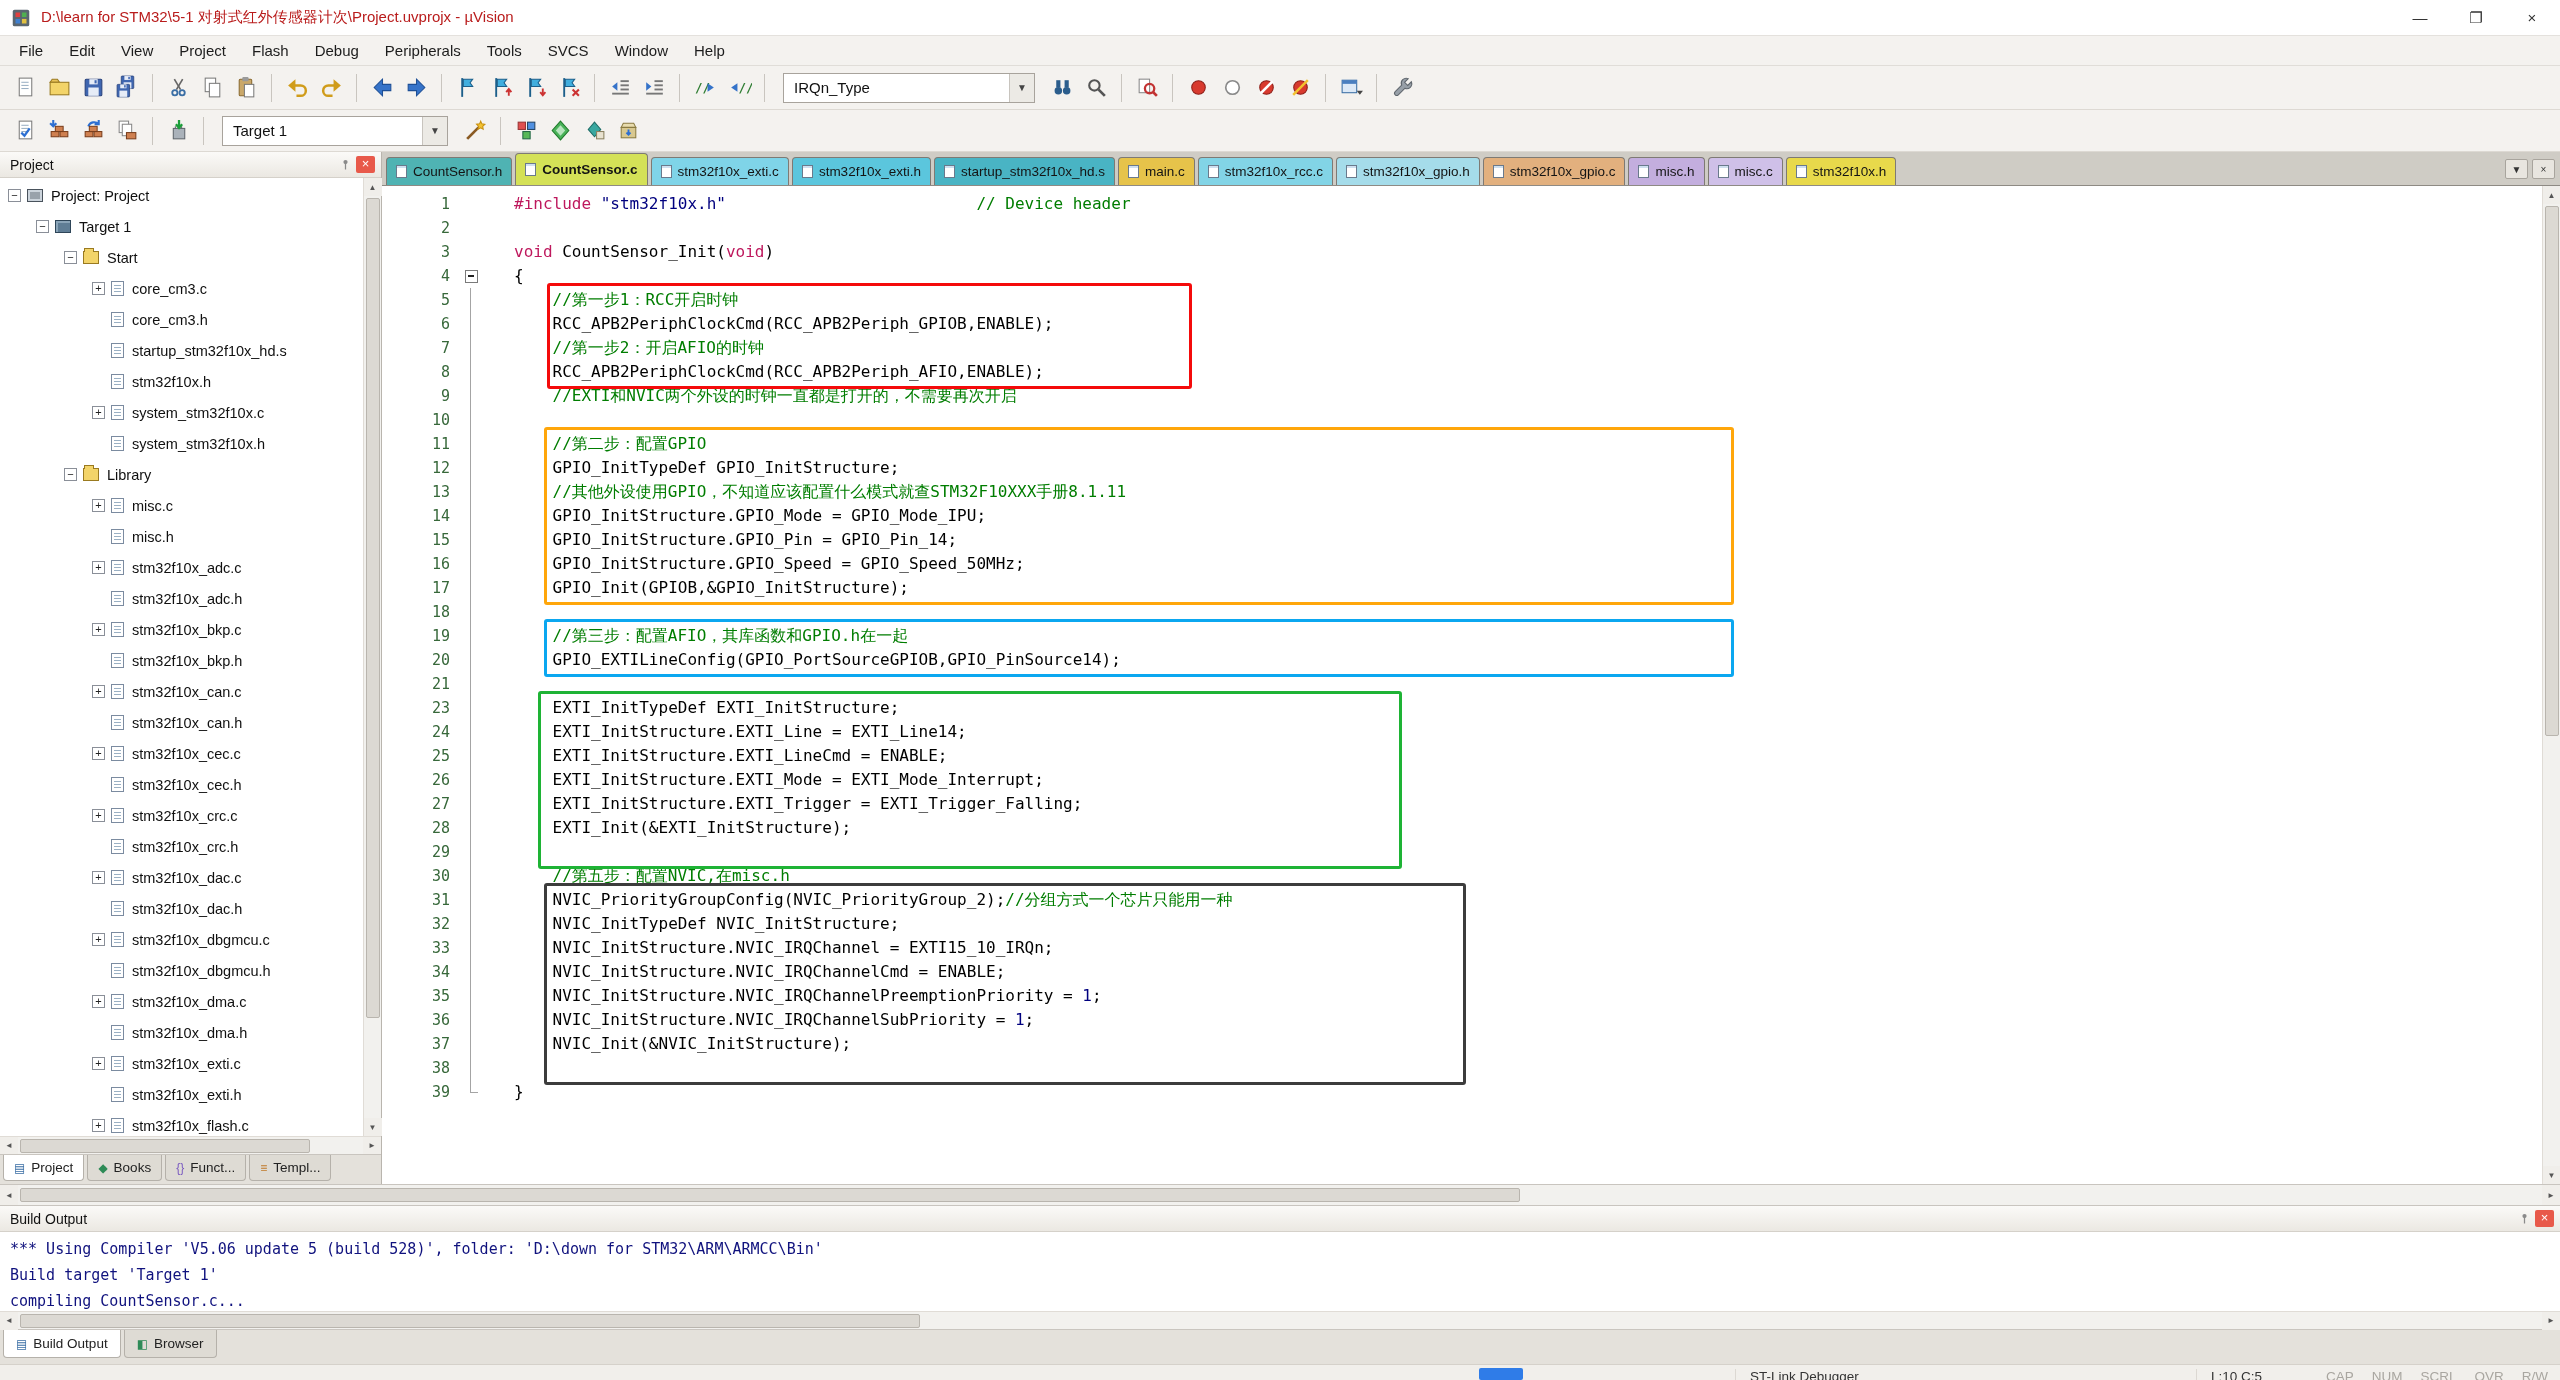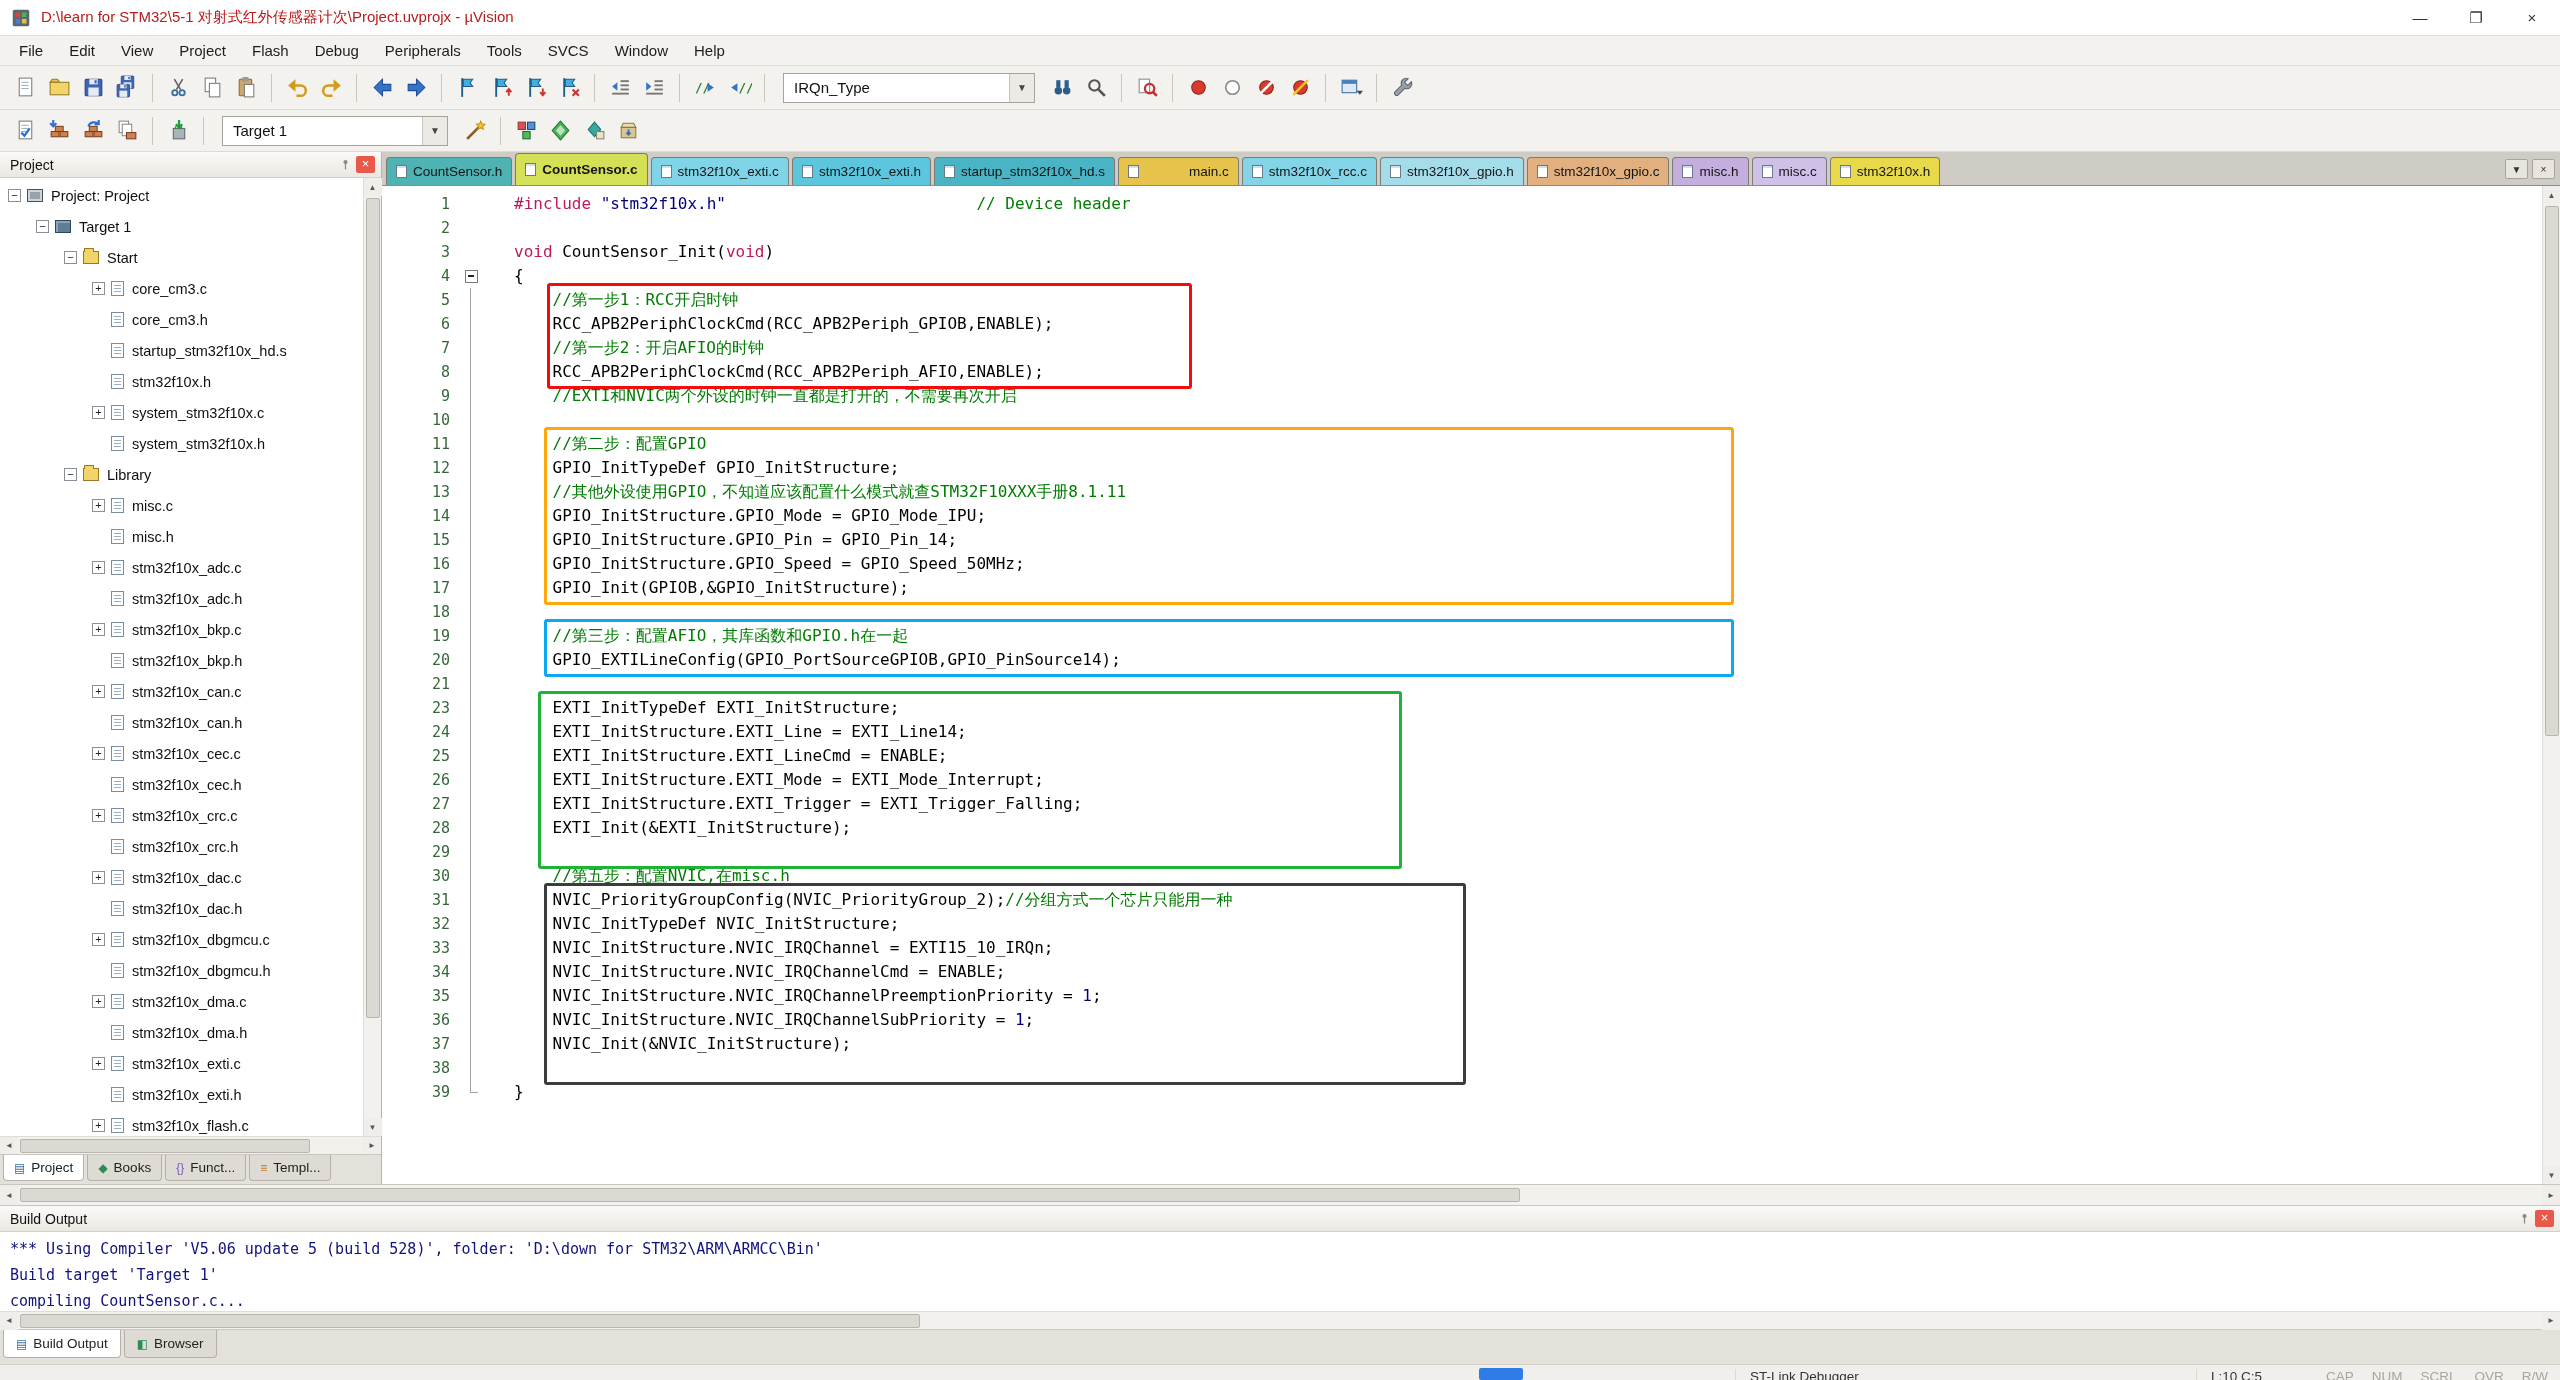--- a/index.html
+++ b/index.html
@@ -661,21 +661,21 @@
             <span>stm32f10x_exti.c</span>
           </div>
           <div class="etab" style="background: rgb(91, 198, 221);">
             <span class="etab-icon"></span>
             <span>stm32f10x_exti.h</span>
           </div>
           <div class="etab" style="background: rgb(73, 180, 196);">
             <span class="etab-icon"></span>
             <span>startup_stm32f10x_hd.s</span>
           </div>
-          <div class="etab" style="background: rgb(230, 195, 74); gap: 44px;">
+          <div class="etab" style="background: rgb(230, 195, 74);">
             <span class="etab-icon"></span>
             <span>main.c</span>
           </div>
           <div class="etab" style="background: rgb(130, 212, 230);">
             <span class="etab-icon"></span>
             <span>stm32f10x_rcc.c</span>
           </div>
           <div class="etab" style="background: rgb(165, 220, 234);">
             <span class="etab-icon"></span>
             <span>stm32f10x_gpio.h</span>

